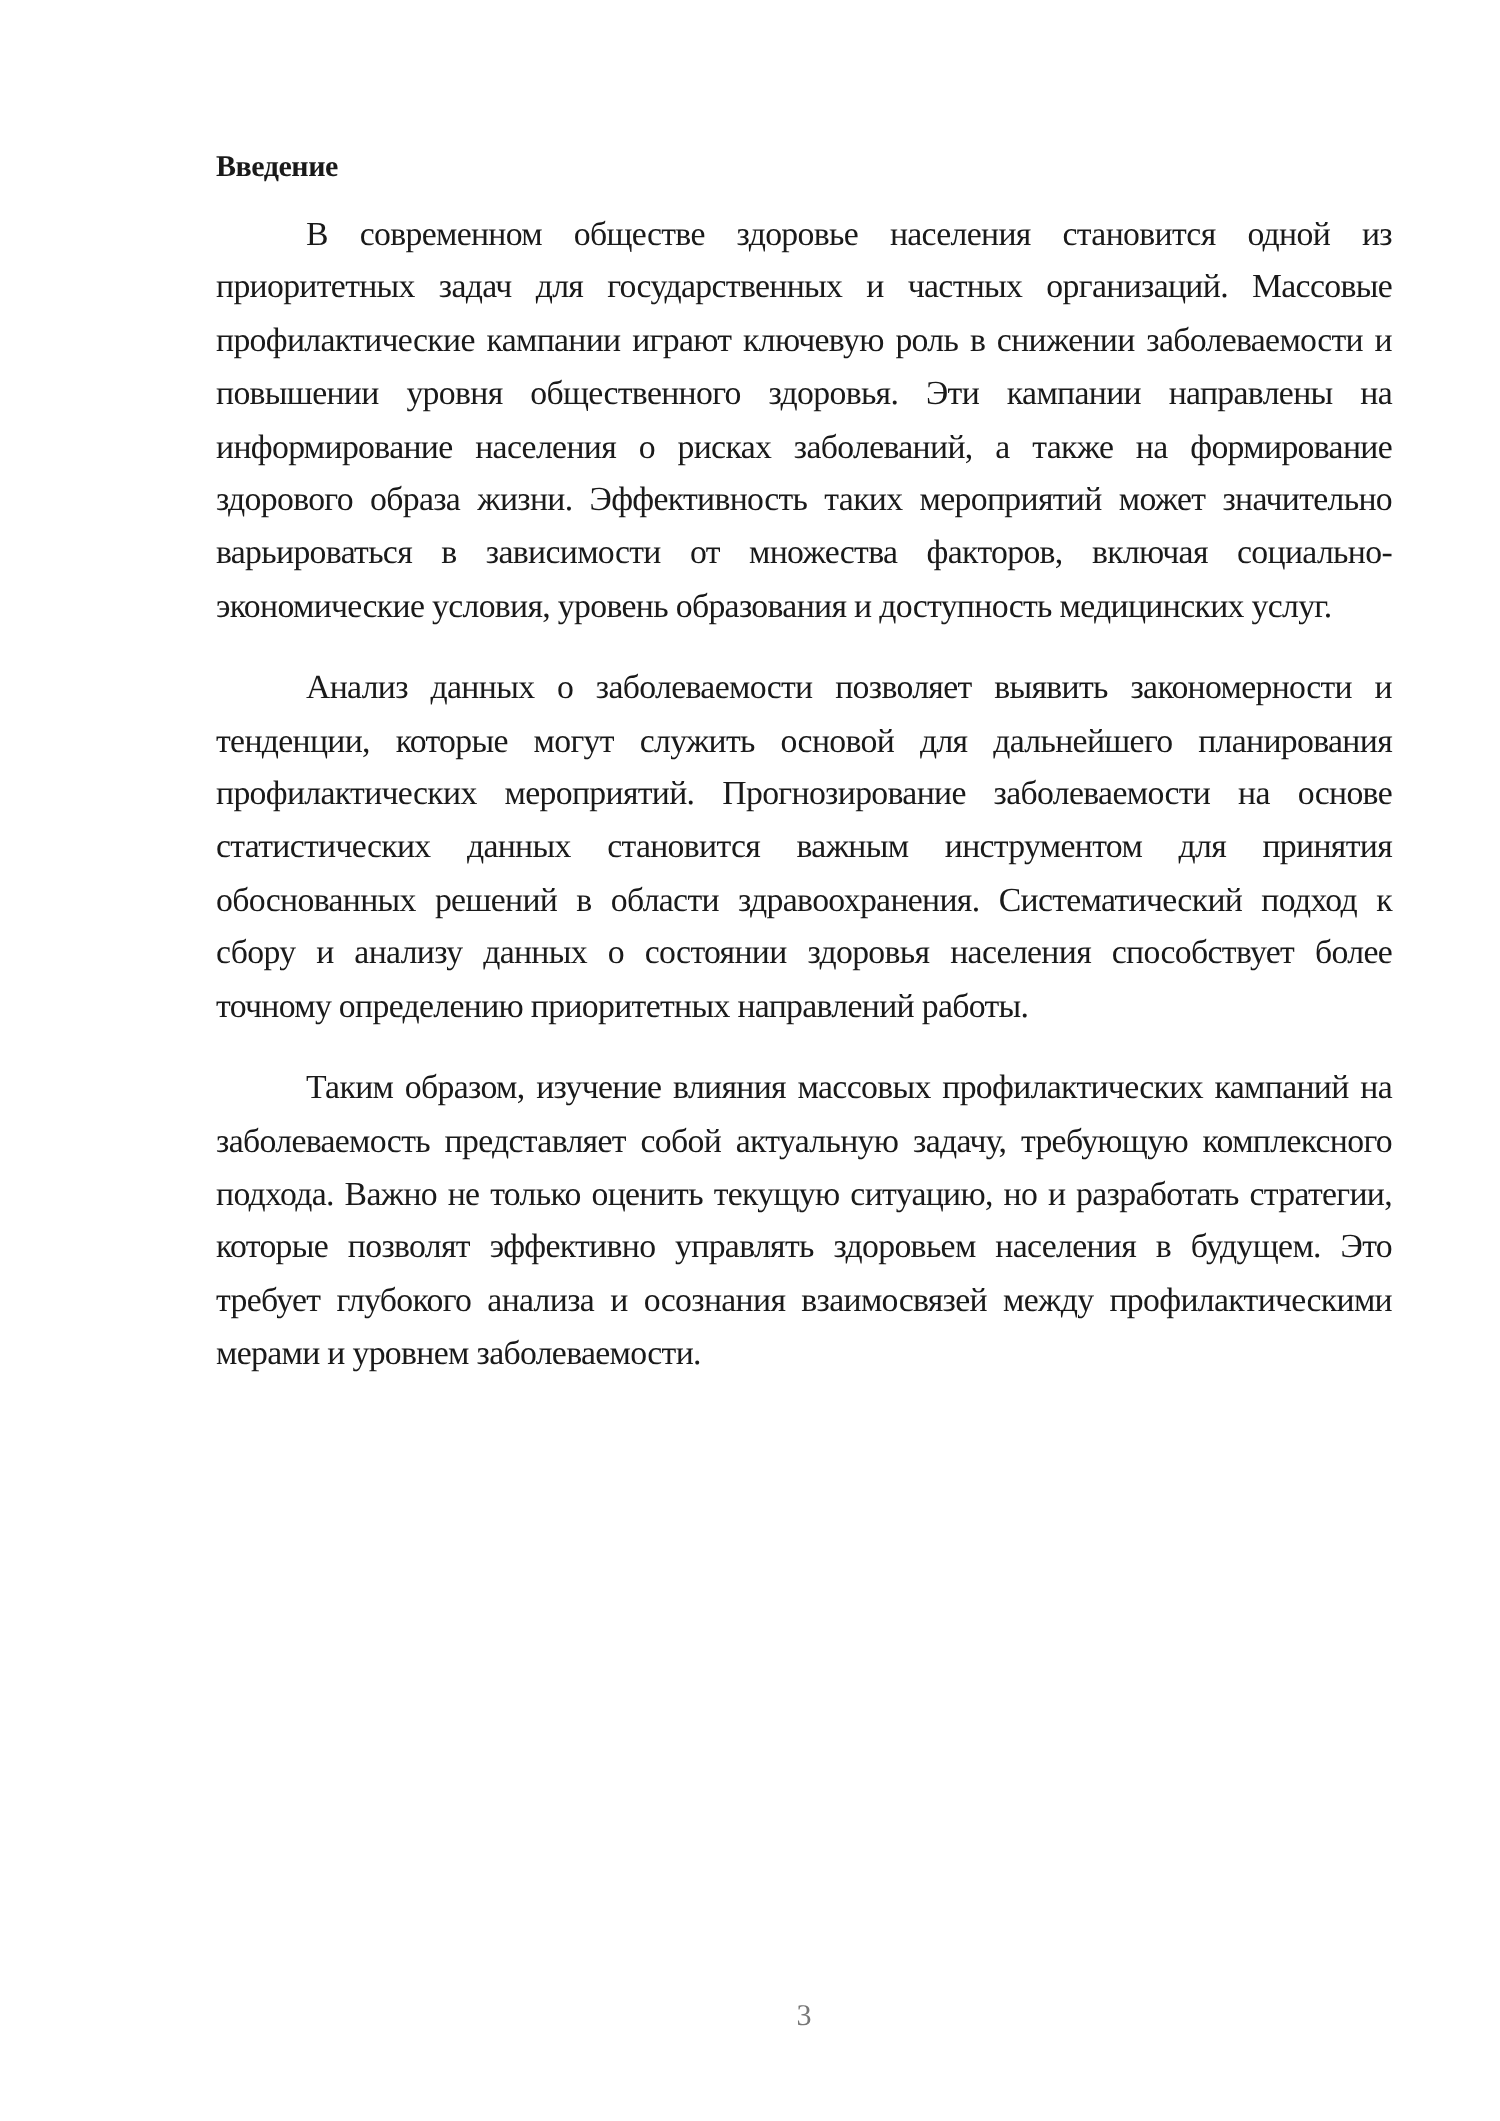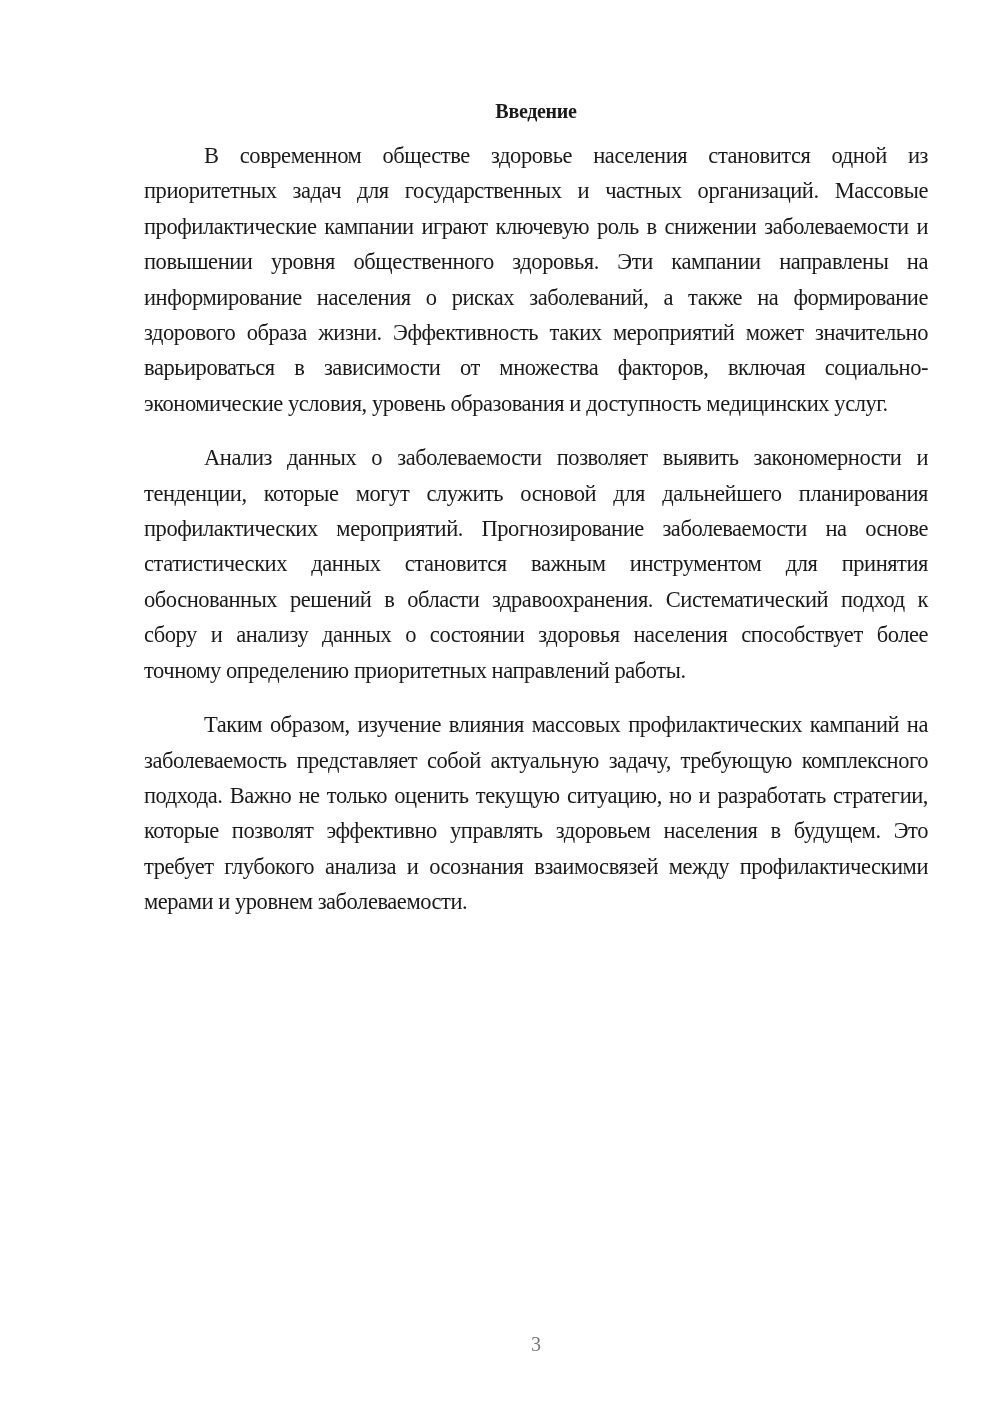--- a/index.html
+++ b/index.html
@@ -23,21 +23,20 @@
       height: 1414px;
       background: #ffffff;
     }
     .content {
       position: absolute;
       left: 144px;
       top: 96px;
       width: 784px;
     }
     .title {
-      text-align: center;
       font-weight: bold;
       font-size: 20px;
       line-height: 30px;
       margin: 0 0 11px 0;
       letter-spacing: -0.3px;
       padding-left: 0px;
     }
     .para {
       font-size: 22.5px;
       line-height: 35.4px;

